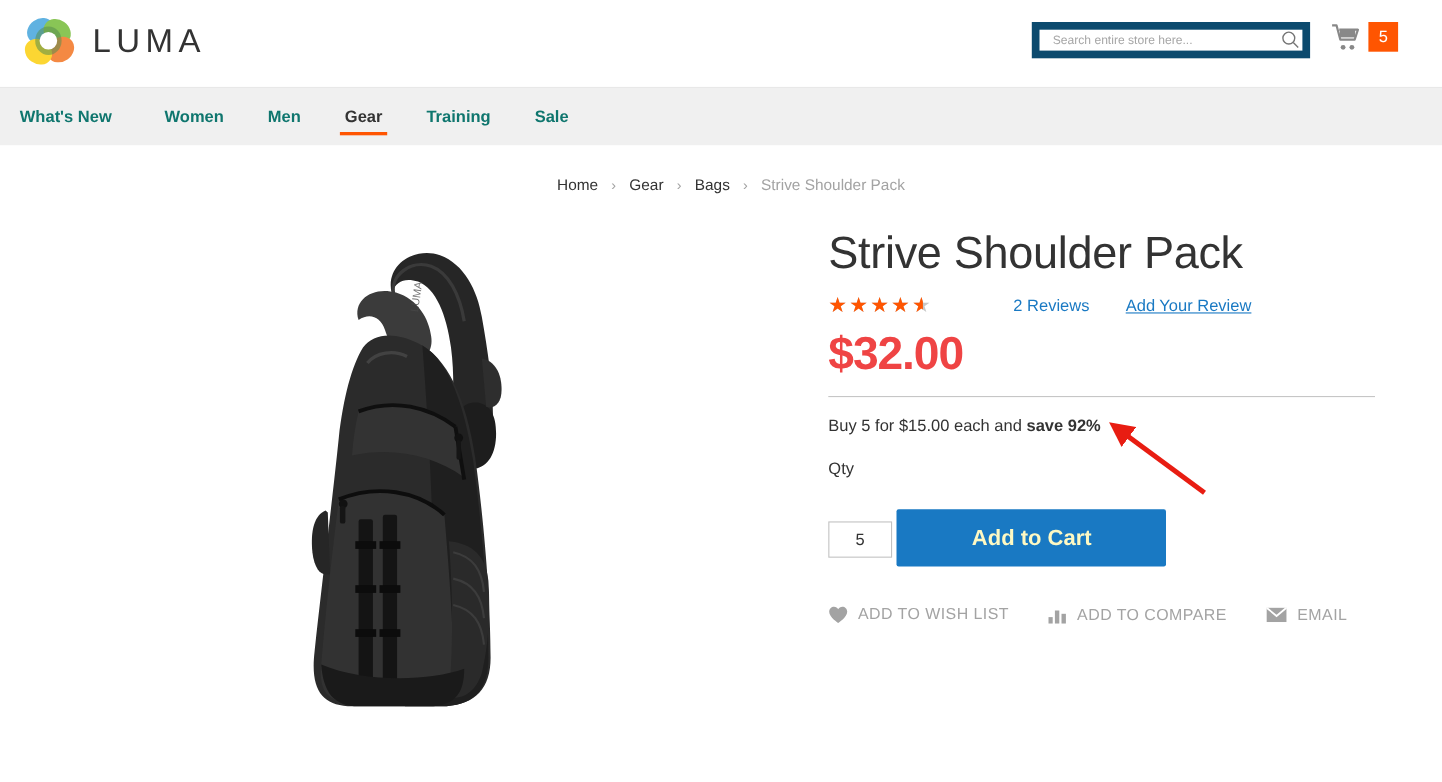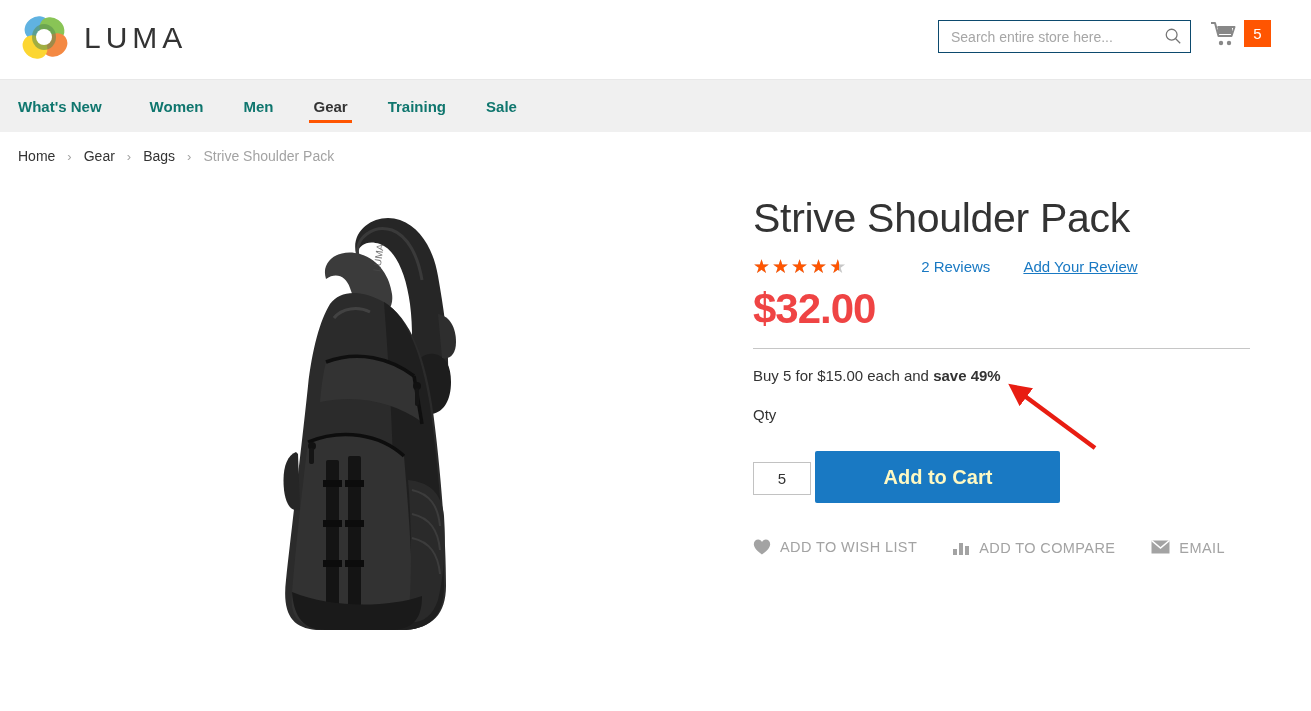--- a/index.html
+++ b/index.html
@@ -31,24 +31,24 @@
     font-weight: 400;
   }
 
   .search-wrap {
     position: absolute;
     right: 120px; top: 20px;
     width: 253px; height: 33px;
   }
   .search-input {
     width: 100%; height: 100%;
-    border: 1px solid #0c4a6e;
+    border: 7px solid #0c4a6e;
     background: #ffffff;
     padding: 0 34px 0 12px;
-    font-size: 14px;
+    font-size: 11px;
     color: #333;
     font-family: "Liberation Sans", sans-serif;
     outline: none;
   }
   .search-input::placeholder { color: #a6a6a6; }
   .search-icon {
     position: absolute; right: 9px; top: 7px;
     width: 18px; height: 18px; color: #757575;
   }
 
@@ -89,24 +89,25 @@
   .nav-item.active { color: #333333; }
   .nav-item.active::after {
     content: "";
     position: absolute;
     left: 16px; right: 16px; bottom: 9px;
     height: 3px; background: #ff5501;
   }
 
   
   .breadcrumb {
-    padding: 16px 0 0 18px;
+    padding: 28px 0 0 18px;
     font-size: 14px;
     display: flex; align-items: center;
     color: #333333;
+    justify-content: center;
   }
   .crumb { color: #333333; cursor: pointer; }
   .crumb.current { color: #a3a3a3; cursor: default; }
   .crumb-sep { color: #a3a3a3; margin: 0 12px; font-size: 13px; }
 
   
   .main {
     position: relative;
     display: flex;
     padding: 10px 0 0 0;
@@ -390,21 +391,21 @@
     </div>
 
     <div class="price-row">
       <div class="price">$32.00</div>
     </div>
 
     <div class="divider"></div>
 
     <div class="tier-prices">
       <div class="tier-line">
-        <span>Buy 5 for $15.00 each and </span><strong>save 49%</strong>
+        <span>Buy 5 for $15.00 each and </span><strong>save 92%</strong>
       </div>
     </div>
 
     <div class="qty-label">Qty</div>
     <input class="qty-input" type="text" value="5" style="">
 
     <button class="add-to-cart">Add to Cart</button>
 
     <div class="actions">
 

